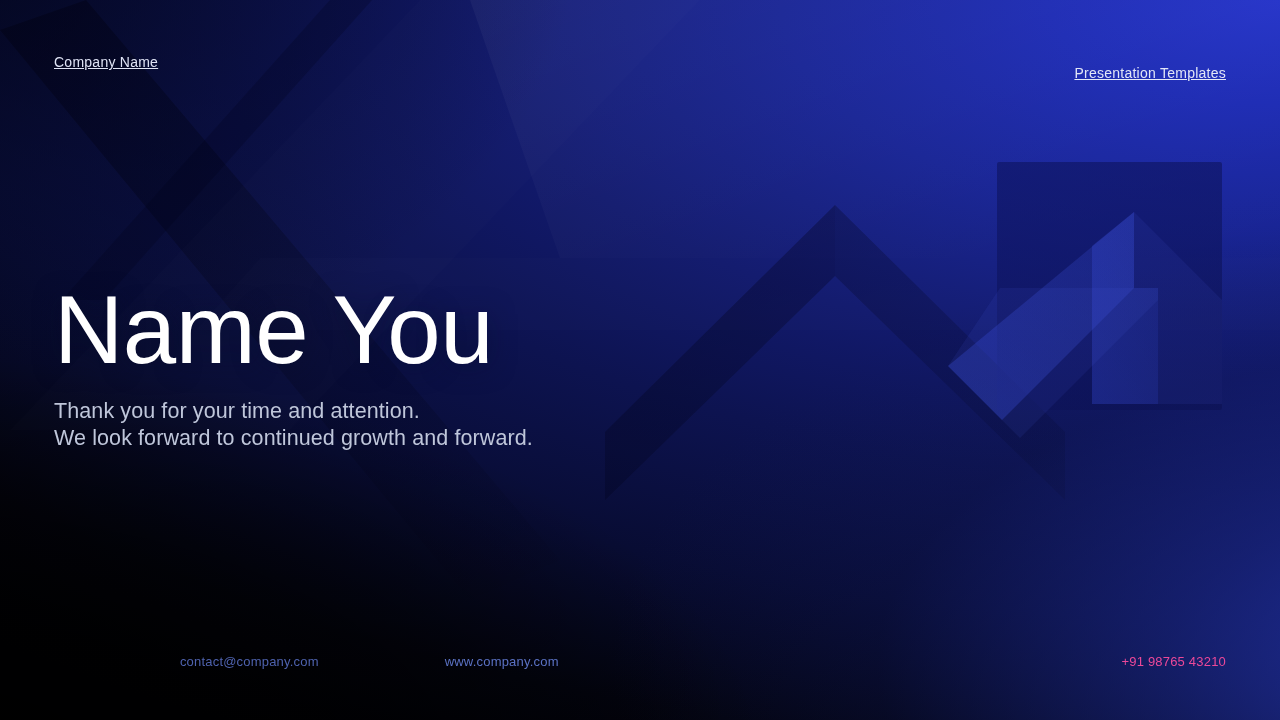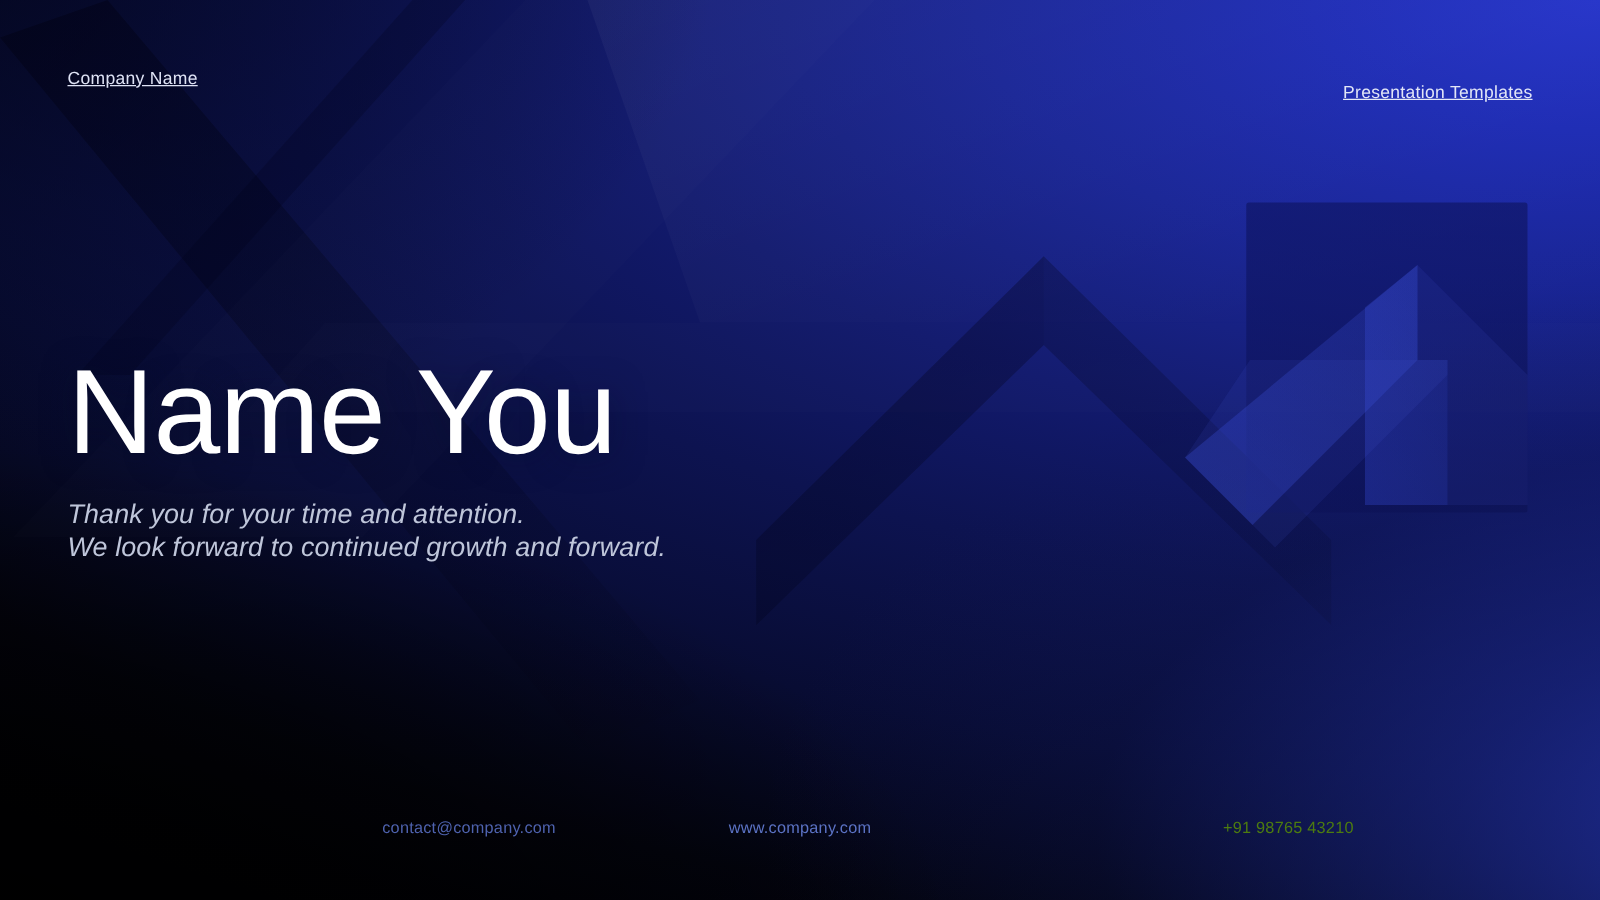--- a/index.html
+++ b/index.html
@@ -110,43 +110,43 @@
   }
   .subtitle {
     margin: 20px 0 0 0;
     font-size: 21.5px;
     line-height: 26.5px;
     font-weight: 400;
     letter-spacing: 0.1px;
     color: #bfc6da;
     white-space: nowrap;
   }
-  .subtitle .line { display: block; font-style: italic; }
+  .subtitle .line { display: block; }
 
   
   .footer {
     position: absolute;
     left: 0;
     right: 0;
     bottom: 50px;
     height: 18px;
     display: flex;
     align-items: center;
     padding: 0 54px;
     box-sizing: border-box;
   }
   .footer-item {
     font-size: 13px;
     letter-spacing: 0.2px;
     color: #5c74c6;
     white-space: nowrap;
   }
-  .footer-left  { flex: 1 1 0; text-align: right;  color: #4e62ae; }
-  .footer-mid   { flex: 1 1 0; text-align: center; color: #5b72c4; }
-  .footer-right { flex: 1 1 0; text-align: center;  color: #4d7c0f; }
+  .footer-left  { flex: 1 1 0; text-align: center;  color: #4e62ae; }
+  .footer-mid   { flex: 1 1 0; text-align: left; color: #5b72c4; }
+  .footer-right { flex: 1 1 0; text-align: right;  color: #ec4899; }
 </style>
 </head>
 <body>
 
 <div id="slide">
 
   <div class="bg-base"></div>
   <div class="bg-warm"></div>
   <div class="bg-dark-corner"></div>
   <div class="bg-top-left-dim"></div>

